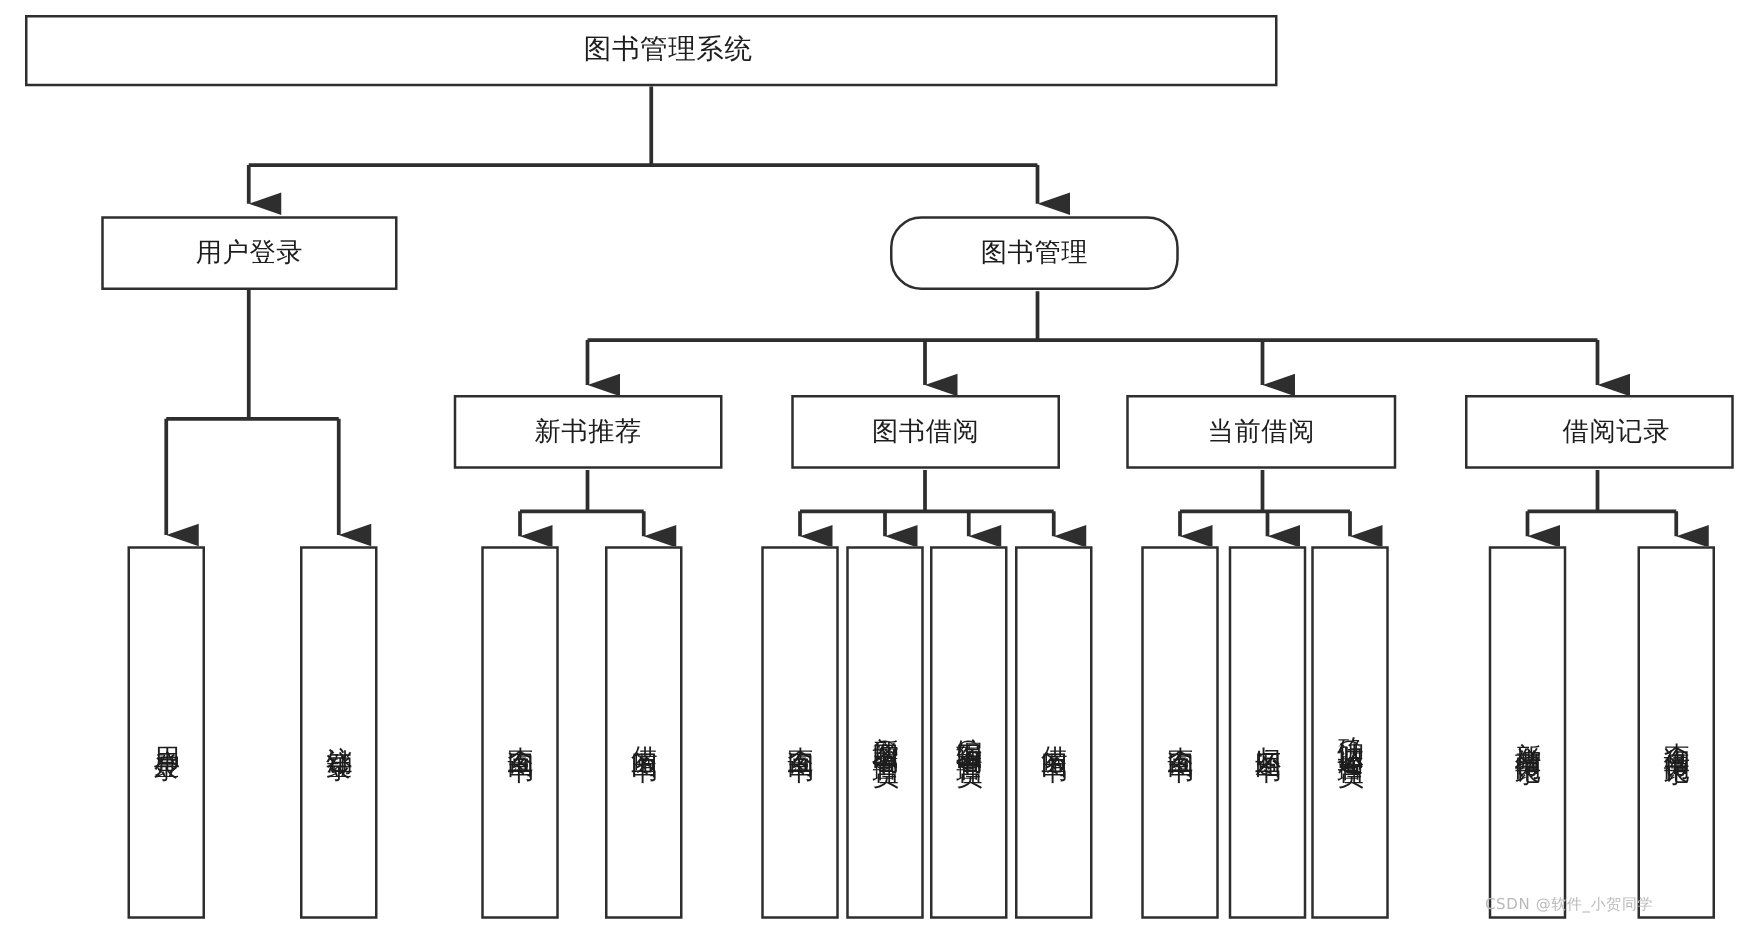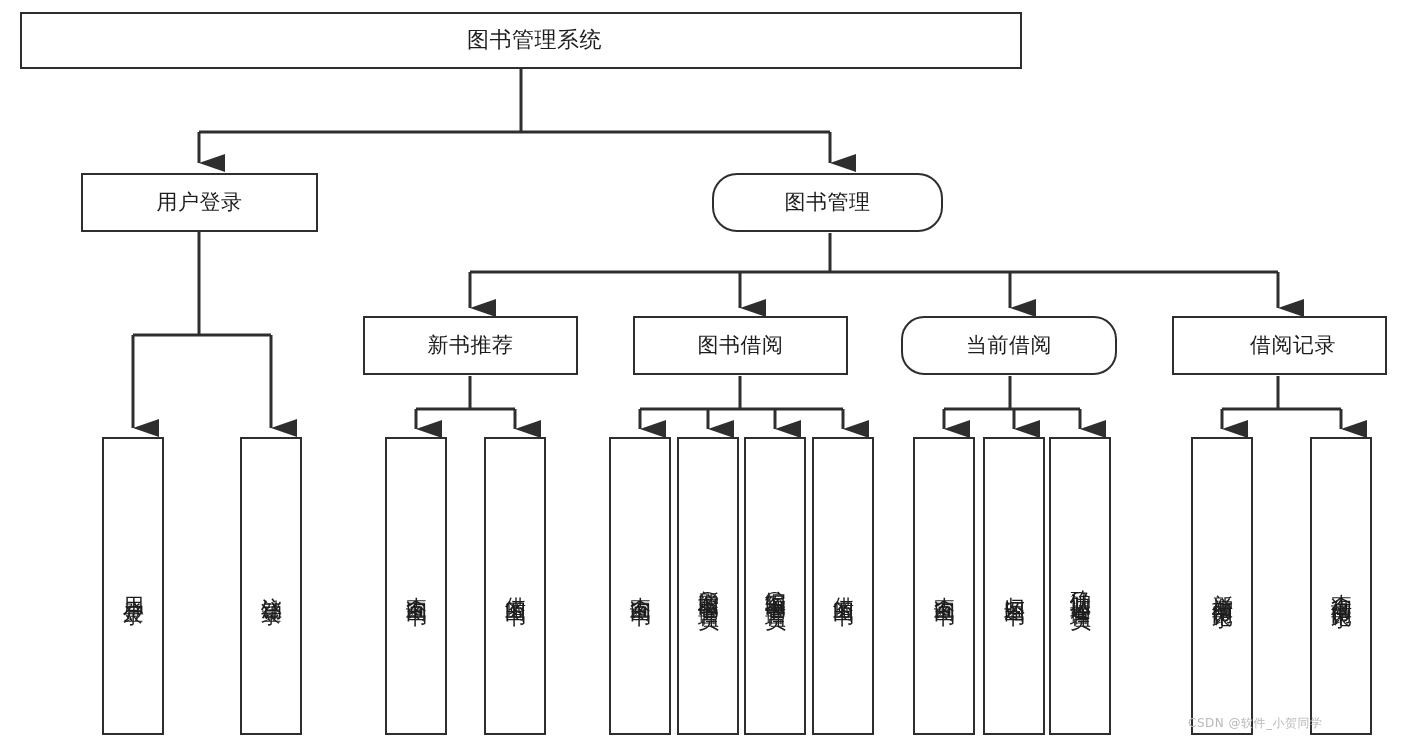--- a/index.html
+++ b/index.html
@@ -144,21 +144,21 @@
   </div>
 
   <div class="node" style="left:633px; top:316px; width:215px; height:59px;">
     <span class="label">图书借阅</span>
   </div>
 
   <div class="node" style="left:363px; top:316px; width:215px; height:59px;">
     <span class="label">新书推荐</span>
   </div>
 
-  <div class="node" style="left:901px; top:316px; width:216px; height:59px;border-radius:23px;">
+  <div class="node" style="left:901px; top:316px; width:216px; height:59px;">
     <span class="label">当前借阅</span>
   </div>
 
   <div class="node" style="left:1172px; top:316px; width:215px; height:59px;padding-left:27px;">
     <span class="label">借阅记录</span>
   </div>
 
   <div class="node vertical" style="left:102px; top:437px; width:62px; height:298px;">
     <span class="label">用户登录</span>
   </div>

